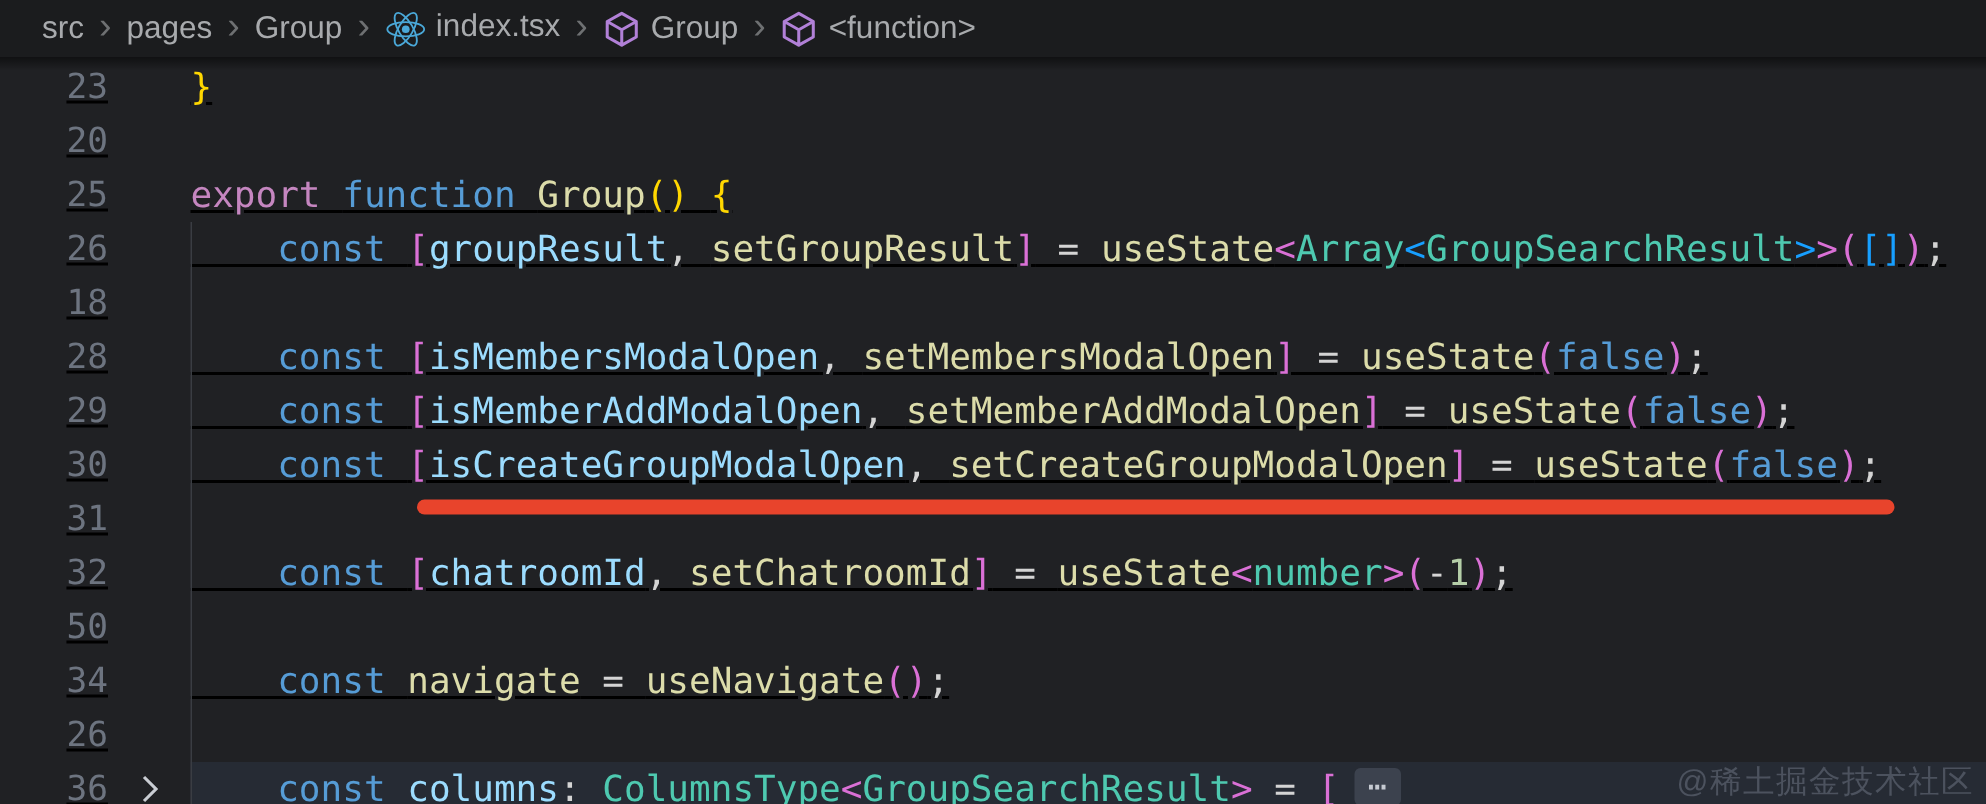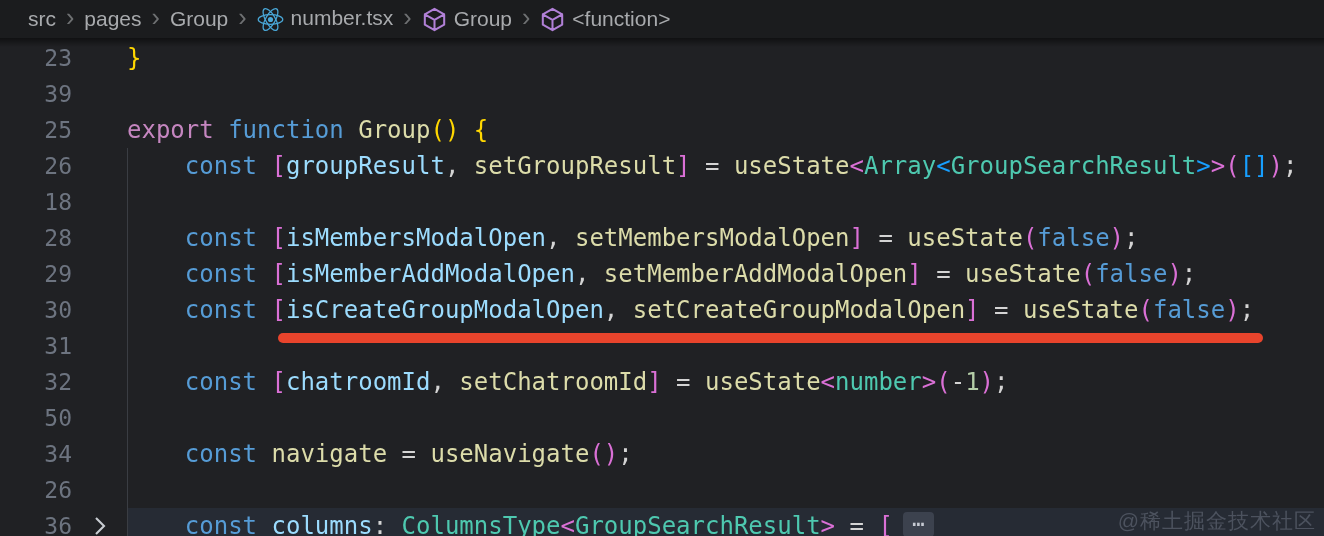--- a/index.html
+++ b/index.html
@@ -20,21 +20,21 @@
   .sep{color:#6e7072;margin:0 10px;font-size:25px;line-height:1;transform:translateY(-2px);}
   .react-svg ellipse{stroke:var(--react_icon,#4aa8d8);fill:none;stroke-width:1;}
   .react-svg circle{fill:var(--react_icon,#4aa8d8);}
   .cube-svg path{stroke:var(--cube_icon,#b180d7);fill:none;stroke-width:1.3;stroke-linejoin:round;stroke-linecap:round;}
   
   .editor{position:relative;height:498px;overflow:hidden;}
   .scroll-shadow{position:absolute;top:0;left:0;right:0;height:9px;z-index:5;pointer-events:none;
     background:linear-gradient(to bottom,rgba(0,0,0,.5),rgba(0,0,0,0));}
   .lines{padding-top:2px;}
   .code-line{display:flex;height:36px;line-height:36px;white-space:pre;
-    font-family:"DejaVu Sans Mono",monospace;font-size:24px;}
+    font-family:"DejaVu Sans Mono",monospace;font-size:24px;text-decoration:underline;}
   .ln{width:72px;flex:none;text-align:right;color:var(--gutter_fg,#6d7480);font-size:23px;}
   .fold-col{width:55px;flex:none;display:flex;align-items:center;justify-content:center;color:#c9cdd3;}
   .code-text{flex:1;min-width:0;}
   .code-line.hl .code-text{background:var(--highlight_row_bg,#262b34);}
   .fold-badge{display:inline-block;background:#3c424e;color:#c6cad2;border-radius:4px;
     padding:0 9px;margin-left:10px;font-size:21px;line-height:25px;height:25px;
     vertical-align:middle;transform:translateY(-3px);cursor:pointer;}
   .error-bar{position:absolute;left:278px;top:295px;width:985px;height:10px;border-radius:5px;
     background:var(--error,#e8442c);z-index:3;}
   .indent-guide{position:absolute;left:127px;top:110px;bottom:0;width:1px;
@@ -60,21 +60,21 @@
   <span class="sep">›</span>
   <span class="crumb">
     <span class="icon">
       <svg class="react-svg" viewBox="-11 -11 22 22" width="27" height="27">
         <circle r="2.1"></circle>
         <ellipse rx="10" ry="3.9"></ellipse>
         <ellipse rx="10" ry="3.9" transform="rotate(60)"></ellipse>
         <ellipse rx="10" ry="3.9" transform="rotate(120)"></ellipse>
       </svg>
     </span>
-    <span>number.tsx</span>
+    <span>index.tsx</span>
   </span>
   <span class="sep">›</span>
   <span class="crumb">
     <span class="icon">
       <svg class="cube-svg" viewBox="0 0 16 16" width="25" height="25">
         <path d="M8 1.2 L14.2 4.7 V11.3 L8 14.8 L1.8 11.3 V4.7 Z M1.8 4.7 L8 8.2 L14.2 4.7 M8 8.2 V14.8"></path>
       </svg>
     </span>
     <span>Group</span>
   </span>
@@ -86,21 +86,21 @@
       </svg>
     </span>
     <span>&lt;function&gt;</span>
   </span>
 </div>
 
 <div class="editor">
   <div class="scroll-shadow"></div>
   <div class="lines">
       <div class="code-line"><span class="ln">23</span><span class="fold-col"></span><span class="code-text"><span style="color: rgb(255, 215, 0);">}</span></span></div>
-      <div class="code-line"><span class="ln">39</span><span class="fold-col"></span><span class="code-text"></span></div>
+      <div class="code-line"><span class="ln">20</span><span class="fold-col"></span><span class="code-text"></span></div>
       <div class="code-line"><span class="ln">25</span><span class="fold-col"></span><span class="code-text"><span style="color: rgb(197, 134, 192);">export </span><span style="color: rgb(86, 156, 214);">function </span><span style="color: rgb(220, 220, 170);">Group</span><span style="color: rgb(255, 215, 0);">()</span><span style="color: rgb(212, 212, 212);"> </span><span style="color: rgb(255, 215, 0);">{</span></span></div>
       <div class="code-line"><span class="ln">26</span><span class="fold-col"></span><span class="code-text"><span style="color: rgb(86, 156, 214);">    const </span><span style="color: rgb(218, 112, 214);">[</span><span style="color: rgb(156, 220, 254);">groupResult</span><span style="color: rgb(212, 212, 212);">, </span><span style="color: rgb(220, 220, 170);">setGroupResult</span><span style="color: rgb(218, 112, 214);">]</span><span style="color: rgb(212, 212, 212);"> = </span><span style="color: rgb(220, 220, 170);">useState</span><span style="color: rgb(218, 112, 214);">&lt;</span><span style="color: rgb(78, 201, 176);">Array</span><span style="color: rgb(23, 159, 255);">&lt;</span><span style="color: rgb(78, 201, 176);">GroupSearchResult</span><span style="color: rgb(23, 159, 255);">&gt;</span><span style="color: rgb(218, 112, 214);">&gt;</span><span style="color: rgb(218, 112, 214);">(</span><span style="color: rgb(23, 159, 255);">[]</span><span style="color: rgb(218, 112, 214);">)</span><span style="color: rgb(212, 212, 212);">;</span></span></div>
       <div class="code-line"><span class="ln">18</span><span class="fold-col"></span><span class="code-text"></span></div>
       <div class="code-line"><span class="ln">28</span><span class="fold-col"></span><span class="code-text"><span style="color: rgb(86, 156, 214);">    const </span><span style="color: rgb(218, 112, 214);">[</span><span style="color: rgb(156, 220, 254);">isMembersModalOpen</span><span style="color: rgb(212, 212, 212);">, </span><span style="color: rgb(220, 220, 170);">setMembersModalOpen</span><span style="color: rgb(218, 112, 214);">]</span><span style="color: rgb(212, 212, 212);"> = </span><span style="color: rgb(220, 220, 170);">useState</span><span style="color: rgb(218, 112, 214);">(</span><span style="color: rgb(86, 156, 214);">false</span><span style="color: rgb(218, 112, 214);">)</span><span style="color: rgb(212, 212, 212);">;</span></span></div>
       <div class="code-line"><span class="ln">29</span><span class="fold-col"></span><span class="code-text"><span style="color: rgb(86, 156, 214);">    const </span><span style="color: rgb(218, 112, 214);">[</span><span style="color: rgb(156, 220, 254);">isMemberAddModalOpen</span><span style="color: rgb(212, 212, 212);">, </span><span style="color: rgb(220, 220, 170);">setMemberAddModalOpen</span><span style="color: rgb(218, 112, 214);">]</span><span style="color: rgb(212, 212, 212);"> = </span><span style="color: rgb(220, 220, 170);">useState</span><span style="color: rgb(218, 112, 214);">(</span><span style="color: rgb(86, 156, 214);">false</span><span style="color: rgb(218, 112, 214);">)</span><span style="color: rgb(212, 212, 212);">;</span></span></div>
       <div class="code-line"><span class="ln">30</span><span class="fold-col"></span><span class="code-text"><span style="color: rgb(86, 156, 214);">    const </span><span style="color: rgb(218, 112, 214);">[</span><span style="color: rgb(156, 220, 254);">isCreateGroupModalOpen</span><span style="color: rgb(212, 212, 212);">, </span><span style="color: rgb(220, 220, 170);">setCreateGroupModalOpen</span><span style="color: rgb(218, 112, 214);">]</span><span style="color: rgb(212, 212, 212);"> = </span><span style="color: rgb(220, 220, 170);">useState</span><span style="color: rgb(218, 112, 214);">(</span><span style="color: rgb(86, 156, 214);">false</span><span style="color: rgb(218, 112, 214);">)</span><span style="color: rgb(212, 212, 212);">;</span></span></div>
       <div class="code-line"><span class="ln">31</span><span class="fold-col"></span><span class="code-text"></span></div>
       <div class="code-line"><span class="ln">32</span><span class="fold-col"></span><span class="code-text"><span style="color: rgb(86, 156, 214);">    const </span><span style="color: rgb(218, 112, 214);">[</span><span style="color: rgb(156, 220, 254);">chatroomId</span><span style="color: rgb(212, 212, 212);">, </span><span style="color: rgb(220, 220, 170);">setChatroomId</span><span style="color: rgb(218, 112, 214);">]</span><span style="color: rgb(212, 212, 212);"> = </span><span style="color: rgb(220, 220, 170);">useState</span><span style="color: rgb(218, 112, 214);">&lt;</span><span style="color: rgb(78, 201, 176);">number</span><span style="color: rgb(218, 112, 214);">&gt;</span><span style="color: rgb(218, 112, 214);">(</span><span style="color: rgb(212, 212, 212);">-</span><span style="color: rgb(181, 206, 168);">1</span><span style="color: rgb(218, 112, 214);">)</span><span style="color: rgb(212, 212, 212);">;</span></span></div>
       <div class="code-line"><span class="ln">50</span><span class="fold-col"></span><span class="code-text"></span></div>
       <div class="code-line"><span class="ln">34</span><span class="fold-col"></span><span class="code-text"><span style="color: rgb(86, 156, 214);">    const </span><span style="color: rgb(220, 220, 170);">navigate</span><span style="color: rgb(212, 212, 212);"> = </span><span style="color: rgb(220, 220, 170);">useNavigate</span><span style="color: rgb(218, 112, 214);">()</span><span style="color: rgb(212, 212, 212);">;</span></span></div>

